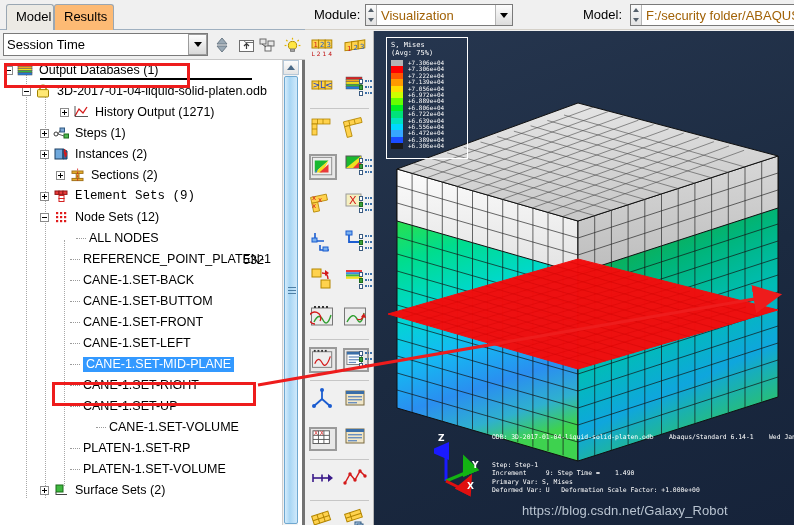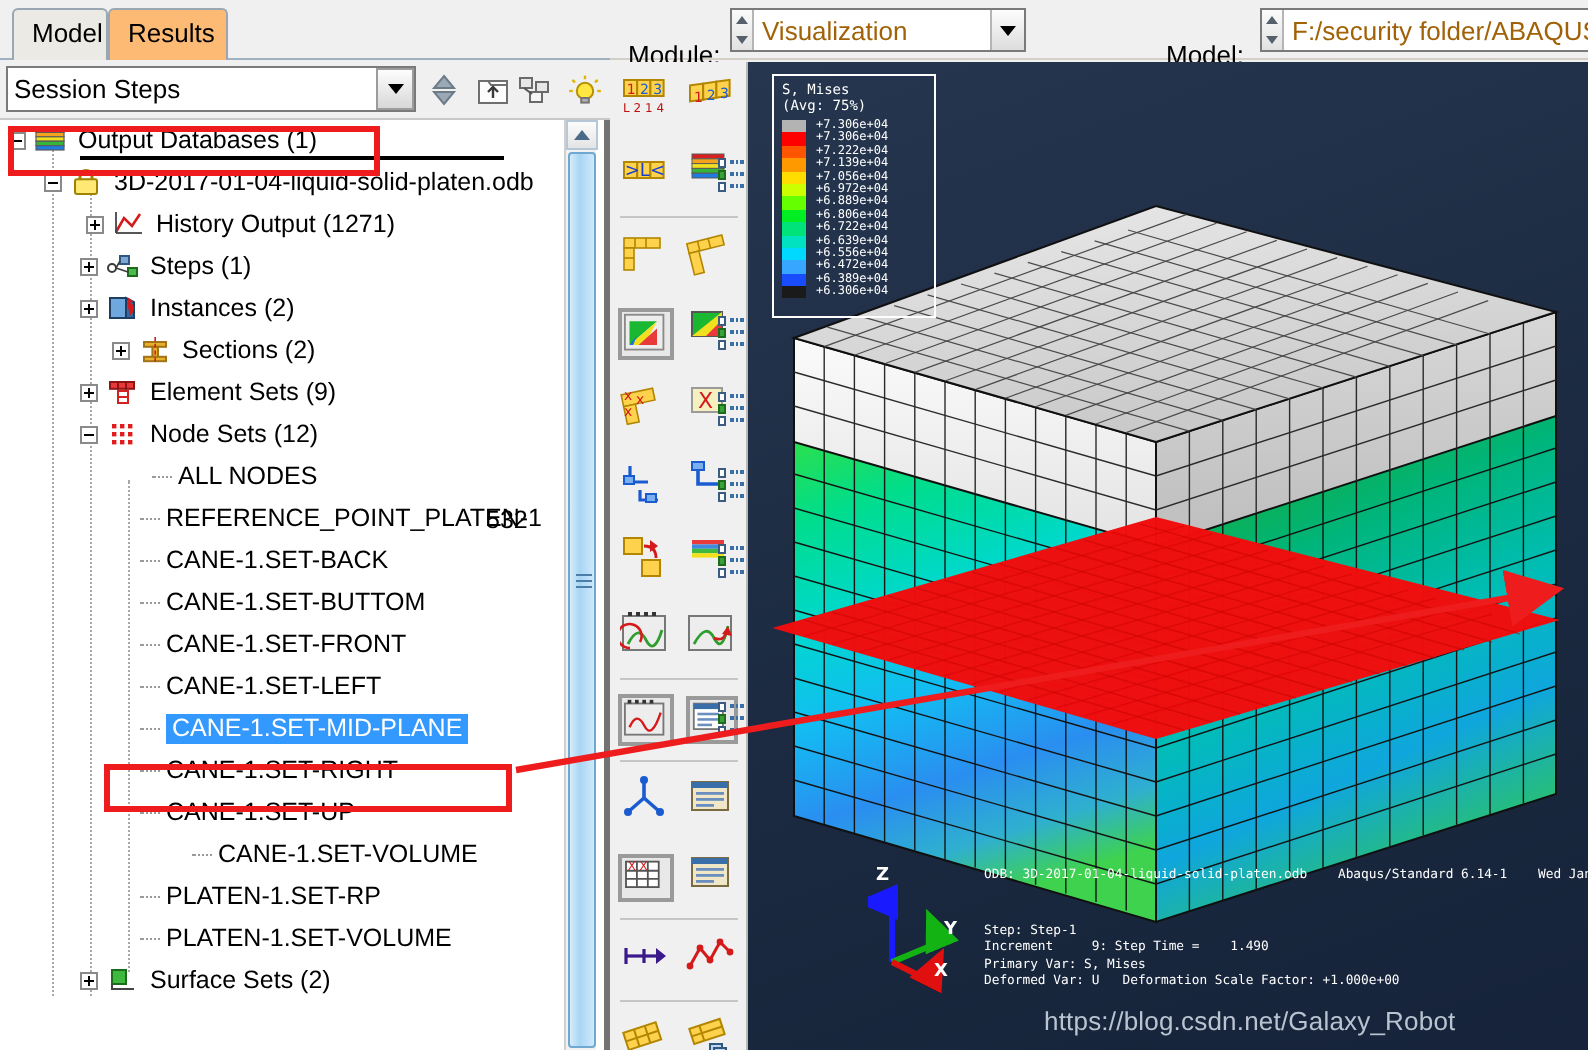--- a/index.html
+++ b/index.html
@@ -41,21 +41,21 @@
     font-weight: normal;
   }
 
   
   .modulebar {
     position: absolute; left: 305px; top: 0; width: 489px; height: 30px;
     background: #f0f0f0;
     border-bottom: 1px solid #d4d0c8;
   }
   .mb-label {
-    position: absolute; font-size: 13px; color: #000; top: 20px;
+    position: absolute; font-size: 13px; color: #000; top: 7px;
   }
   .mb-label.l1 { left: 9px; }
   .mb-label.l2 { left: 278px; }
   .combo {
     position: absolute; top: 4px; height: 22px;
     background: #fff; border: 1px solid #7a7a7a;
     display: flex; align-items: center;
   }
   .combo .spin {
     width: 11px; height: 20px; flex: none;
@@ -333,21 +333,21 @@
       <div class="spin">
         <div class="up"></div>
           <div class="dn"></div>
       </div>
       <div class="ctext">F:/security folder/ABAQUS WORKING/unia</div>
     </div>
   </div>
 
   <div class="sessionbar">
     <div class="sess-combo">
-      <div class="stext">Session Steps</div>
+      <div class="stext">Session Time</div>
       <div class="sarrow">
           <i style="width:0;height:0;border-left:4px solid transparent;border-right:4px solid transparent;border-top:5px solid #000;display:block;"></i>
         </div>
     </div>
 
     <div class="sess-tool st-spin">
       <svg width="14" height="18" viewBox="0 0 14 18">
         <polygon points="7,2 12,8 2,8" fill="#9aa9b5" stroke="#6d7b87"></polygon>
         <polygon points="7,16 12,10 2,10" fill="#9aa9b5" stroke="#6d7b87"></polygon>
       </svg>
@@ -401,21 +401,21 @@
           <span class="nodelabel">Output Databases (1)</span>
         </div>
         <div class="node" style="padding-left: 22px;">
           <div class="expander"></div>
           <span class="nodeicon"><svg width="16" height="14" viewBox="0 0 16 14">
               <path d="M5 6 V4.2 a3 3 0 0 1 6 0 V6" fill="none" stroke="#a08200" stroke-width="1.5"></path>
               <rect x="2.5" y="5.6" width="11" height="7.4" rx="1" fill="#ffe873" stroke="#a08200"></rect>
             </svg></span>
           <span class="nodelabel">3D-2017-01-04-liquid-solid-platen.odb</span>
         </div>
-        <div class="node" style="padding-left: 43px;">
+        <div class="node" style="padding-left: 60px;">
           <div class="expander plus"></div>
           <span class="nodeicon"><svg width="17" height="14" viewBox="0 0 17 14">
               <path d="M2 11 L6 4 L10 8 L14 2" fill="none" stroke="#d41a1a" stroke-width="1.3"></path>
               <line x1="2" y1="1" x2="2" y2="11.5" stroke="#444" stroke-width=".9"></line>
               <line x1="2" y1="11.5" x2="15" y2="11.5" stroke="#444" stroke-width=".9"></line>
             </svg></span>
           <span class="nodelabel">History Output (1271)</span>
         </div>
         <div class="node" style="padding-left: 40px;">
           <div class="expander plus"></div>
@@ -439,21 +439,21 @@
         <div class="node" style="padding-left: 56px;">
           <div class="expander plus"></div>
           <span class="nodeicon"><svg width="17" height="14" viewBox="0 0 17 14">
               <rect x="3" y="3" width="11" height="2.4" fill="#e8b12a" stroke="#a3731a"></rect>
               <rect x="7.2" y="5.4" width="2.8" height="5" fill="#e8b12a" stroke="#a3731a"></rect>
               <rect x="3" y="10.4" width="11" height="2.2" fill="#e8b12a" stroke="#a3731a"></rect>
               <line x1="8.6" y1="0.5" x2="8.6" y2="13.5" stroke="#d41a1a" stroke-width=".8" stroke-dasharray="2 1.4"></line>
             </svg></span>
           <span class="nodelabel">Sections (2)</span>
         </div>
-        <div class="node" style="padding-left: 40px;">
+        <div class="node" style="padding-left: 40px; font-family: Liberation Mono, monospace;">
           <div class="expander plus"></div>
           <span class="nodeicon"><svg width="17" height="14" viewBox="0 0 17 14">
               <rect x="2" y="2" width="4" height="3.4" fill="#e83a3a" stroke="#8f1414"></rect>
               <rect x="6" y="2" width="4" height="3.4" fill="#e83a3a" stroke="#8f1414"></rect>
               <rect x="10" y="2" width="4" height="3.4" fill="#e83a3a" stroke="#8f1414"></rect>
               <rect x="6" y="6.5" width="5" height="3" fill="#fff" stroke="#d42020"></rect>
               <rect x="6" y="9.5" width="5" height="3" fill="#fff" stroke="#d42020"></rect>
             </svg></span>
           <span class="nodelabel">Element Sets (9)</span>
         </div>

